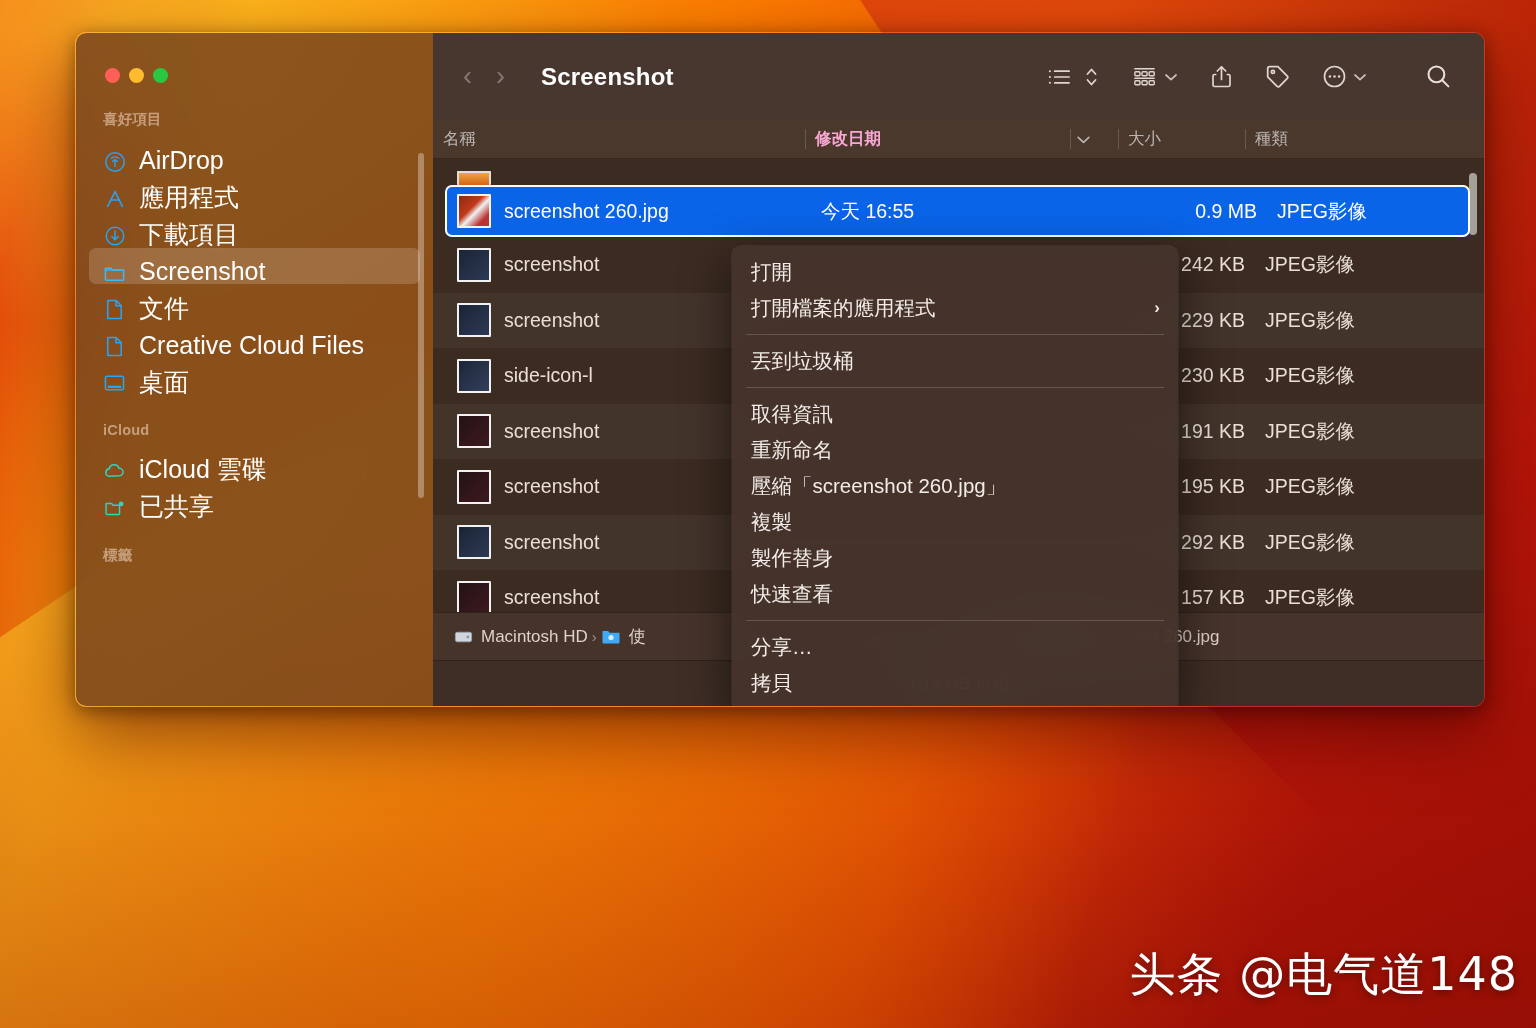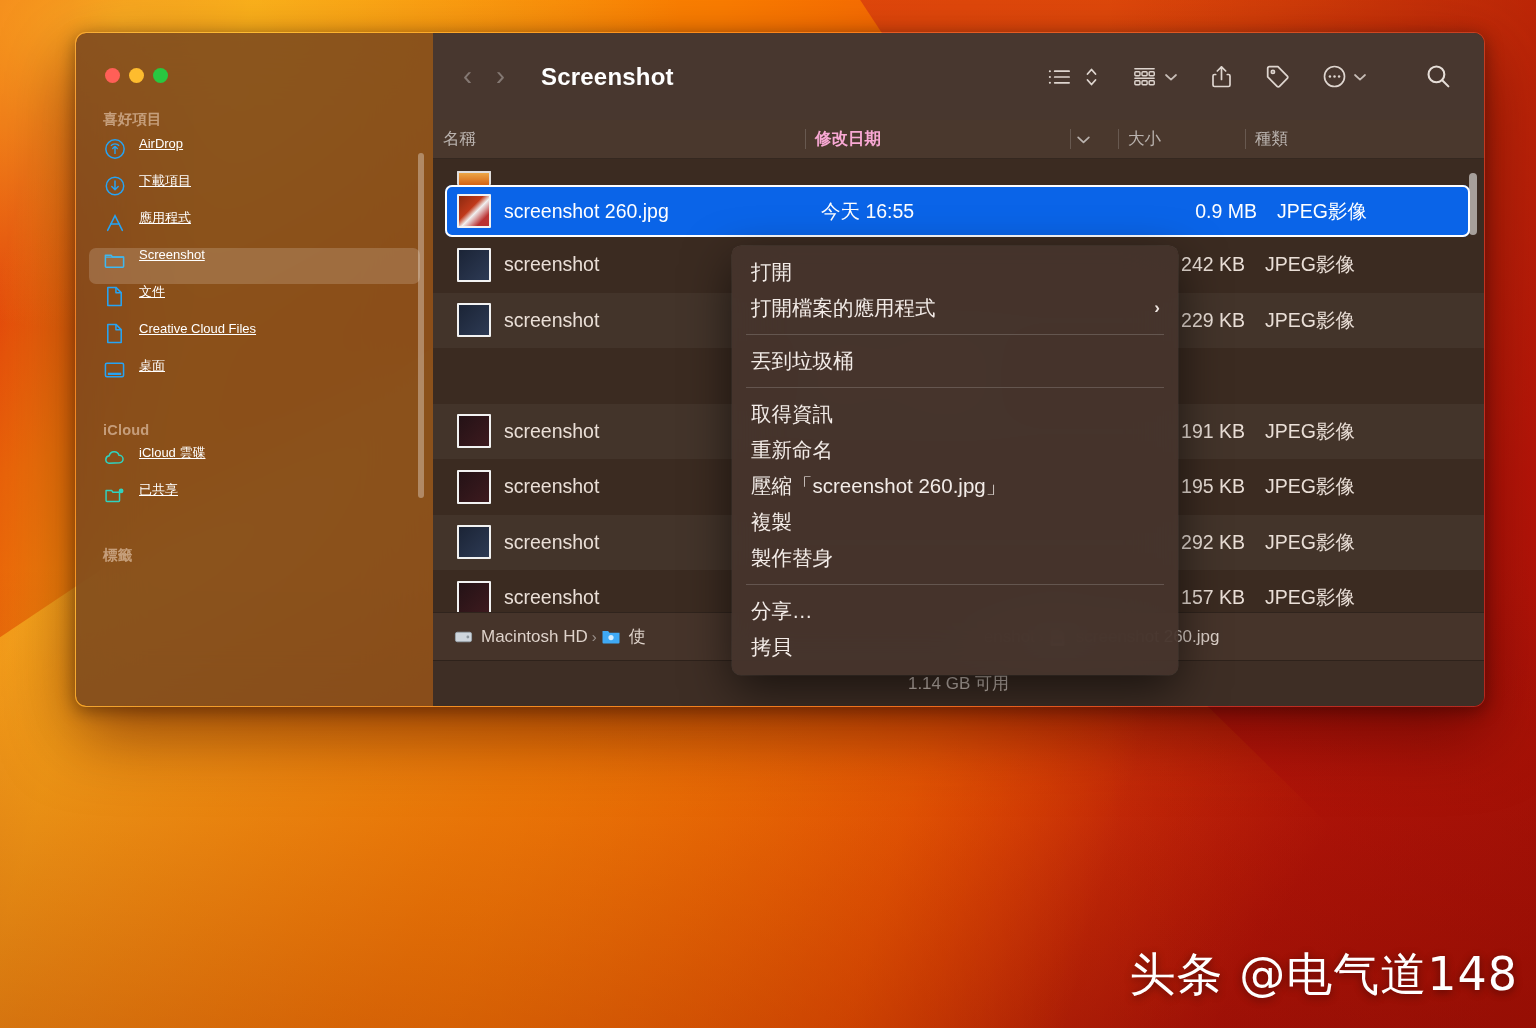--- a/index.html
+++ b/index.html
@@ -90,30 +90,29 @@
   .sb-group-title {
     color: rgba(255,236,220,0.50);
     font-size: 14.5px;
     font-weight: 700;
     padding: 0 0 0 27px;
     margin-top: 27px;
     margin-bottom: 8px;
     letter-spacing: .2px;
   }
   .sb-item {
-    display: flex; align-items: flex-start;
+    display: flex; align-items: flex-end;
     gap: 13px;
     height: 36px;
     margin: 1px 13px;
     padding: 0 14px;
     border-radius: 7px;
     color: #ffffff;
-    font-size: 13px;
+    font-size: 25px;
     white-space: nowrap;
-    text-decoration: underline;
   }
   .sb-item.selected { background: rgba(255,255,255,0.17); }
   .sb-icon { width: 23px; height: 23px; flex: 0 0 23px; display:flex; align-items:center; justify-content:center; }
   .sb-icon svg { display: block; }
   .sb-label { line-height: 1; }
 
   #sb-scrollbar {
     position: absolute;
     right: 9px; top: 120px;
     width: 6px; height: 345px;
@@ -311,36 +310,36 @@
               <circle cx="12" cy="12" r="10"></circle>
               <path d="M12 17.5 L12 9 M12 9 L9 12 M12 9 L15 12" stroke-width="1.5"></path>
               <path d="M7.5 8.5a6 6 0 0 1 9 0" stroke-width="1.4"></path>
             </svg>
           </span>
           <span class="sb-label">AirDrop</span>
         </div>
 
         <div class="sb-item">
           <span class="sb-icon">
+            <svg width="22" height="22" viewBox="0 0 24 24" fill="none" stroke="#26a4f5" stroke-width="1.7" stroke-linecap="round">
+              <path d="M4 20 L12 4 L20 20"></path>
+              <path d="M7.5 13 H16.5"></path>
+            </svg>
+          </span>
+          <span class="sb-label">應用程式</span>
+        </div>
+
+        <div class="sb-item">
+          <span class="sb-icon">
             <svg width="22" height="22" viewBox="0 0 24 24" fill="none" stroke="#26a4f5" stroke-width="1.6">
               <circle cx="12" cy="12" r="9.5"></circle>
               <path d="M12 6.5 V15.5 M8.5 12.5 L12 16 L15.5 12.5" stroke-linecap="round" stroke-linejoin="round"></path>
             </svg>
           </span>
           <span class="sb-label">下載項目</span>
-        </div>
-
-        <div class="sb-item">
-          <span class="sb-icon">
-            <svg width="22" height="22" viewBox="0 0 24 24" fill="none" stroke="#26a4f5" stroke-width="1.7" stroke-linecap="round">
-              <path d="M4 20 L12 4 L20 20"></path>
-              <path d="M7.5 13 H16.5"></path>
-            </svg>
-          </span>
-          <span class="sb-label">應用程式</span>
         </div>
 
         <div class="sb-item selected">
           <span class="sb-icon">
             <svg width="23" height="23" viewBox="0 0 24 24" fill="none" stroke="#3eb8f0" stroke-width="1.6" stroke-linejoin="round">
               <path d="M2.5 7.5 h6 l1.6 2 h11.4 v9.5 a1 1 0 0 1-1 1 h-17 a1 1 0 0 1-1-1 z"></path>
               <path d="M2.5 9.5 h19" stroke-width="1.3"></path>
             </svg>
           </span>
           <span class="sb-label">Screenshot</span>
@@ -543,20 +542,24 @@
             <span class="thumb" style="background:linear-gradient(135deg,#1b2436,#2d3a54)"></span>
             <span>screenshot</span>
           </div>
           <div class="c-date"></div>
           <div class="c-spacer"></div>
           <div class="c-size">229 KB</div>
           <div class="c-kind">JPEG影像</div>
         </div>
 
         <div class="row">
+          <div class="c-name">
+            <span class="thumb" style="background:linear-gradient(135deg,#1c2538,#33405c)"></span>
+            <span>side-icon-l</span>
+          </div>
           <div class="c-date"></div>
           <div class="c-spacer"></div>
           <div class="c-size">230 KB</div>
           <div class="c-kind">JPEG影像</div>
         </div>
 
         <div class="row alt">
           <div class="c-name">
             <span class="thumb" style="background:linear-gradient(135deg,#241216,#3d1a1e)"></span>
             <span>screenshot</span>
@@ -671,20 +674,23 @@
       </div>
       <div class="ctx-item">
         <span>壓縮「screenshot 260.jpg」</span>
       </div>
       <div class="ctx-item">
         <span>複製</span>
       </div>
       <div class="ctx-item">
         <span>製作替身</span>
       </div>
+      <div class="ctx-item">
+        <span>快速查看</span>
+      </div>
 
       <div class="ctx-sep"></div>
 
       <div class="ctx-item">
         <span>分享…</span>
       </div>
       <div class="ctx-item">
         <span>拷貝</span>
       </div>
 

